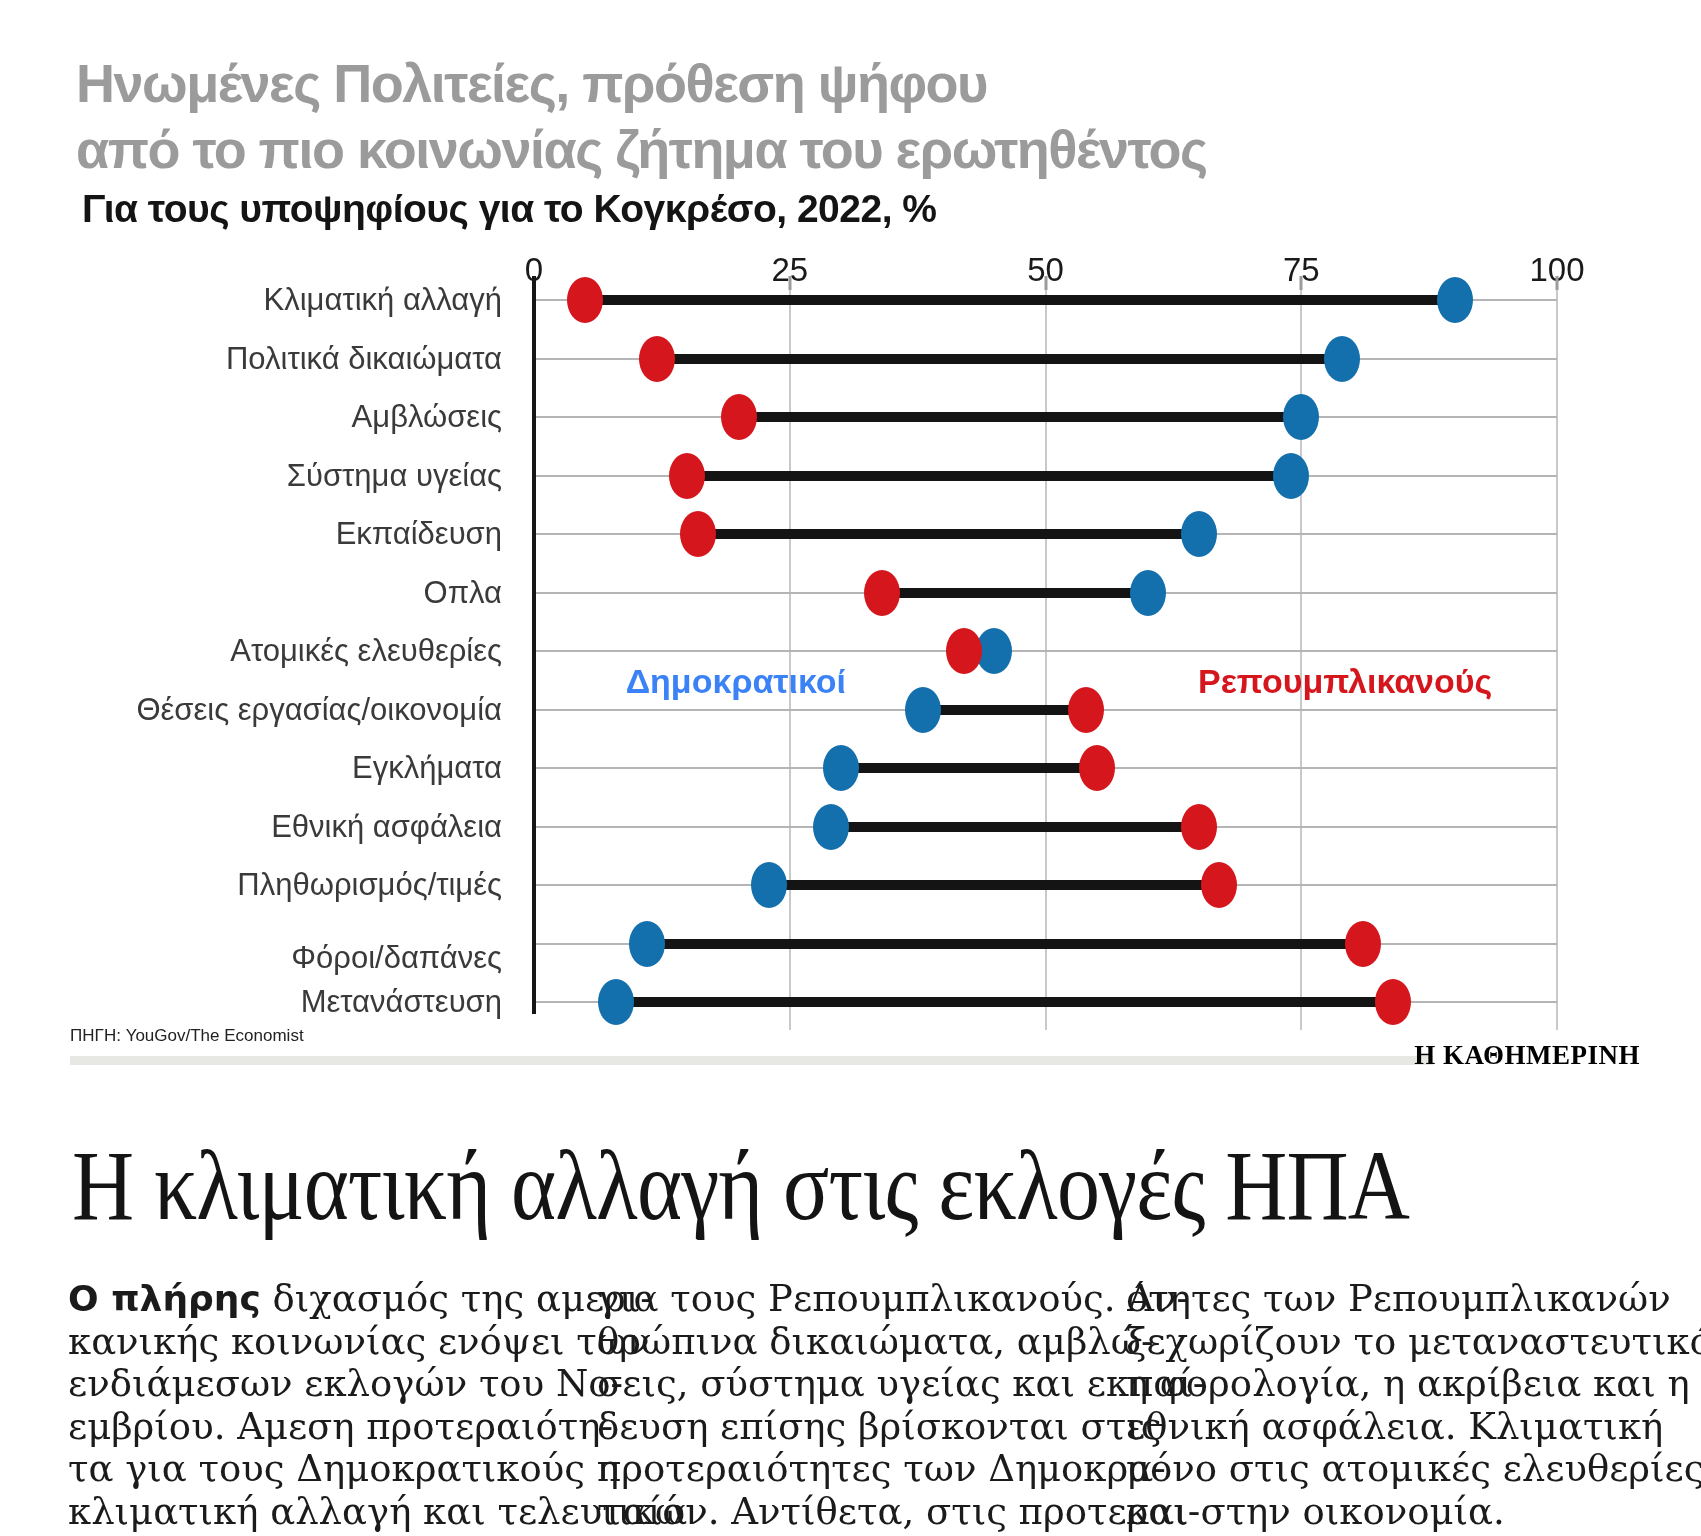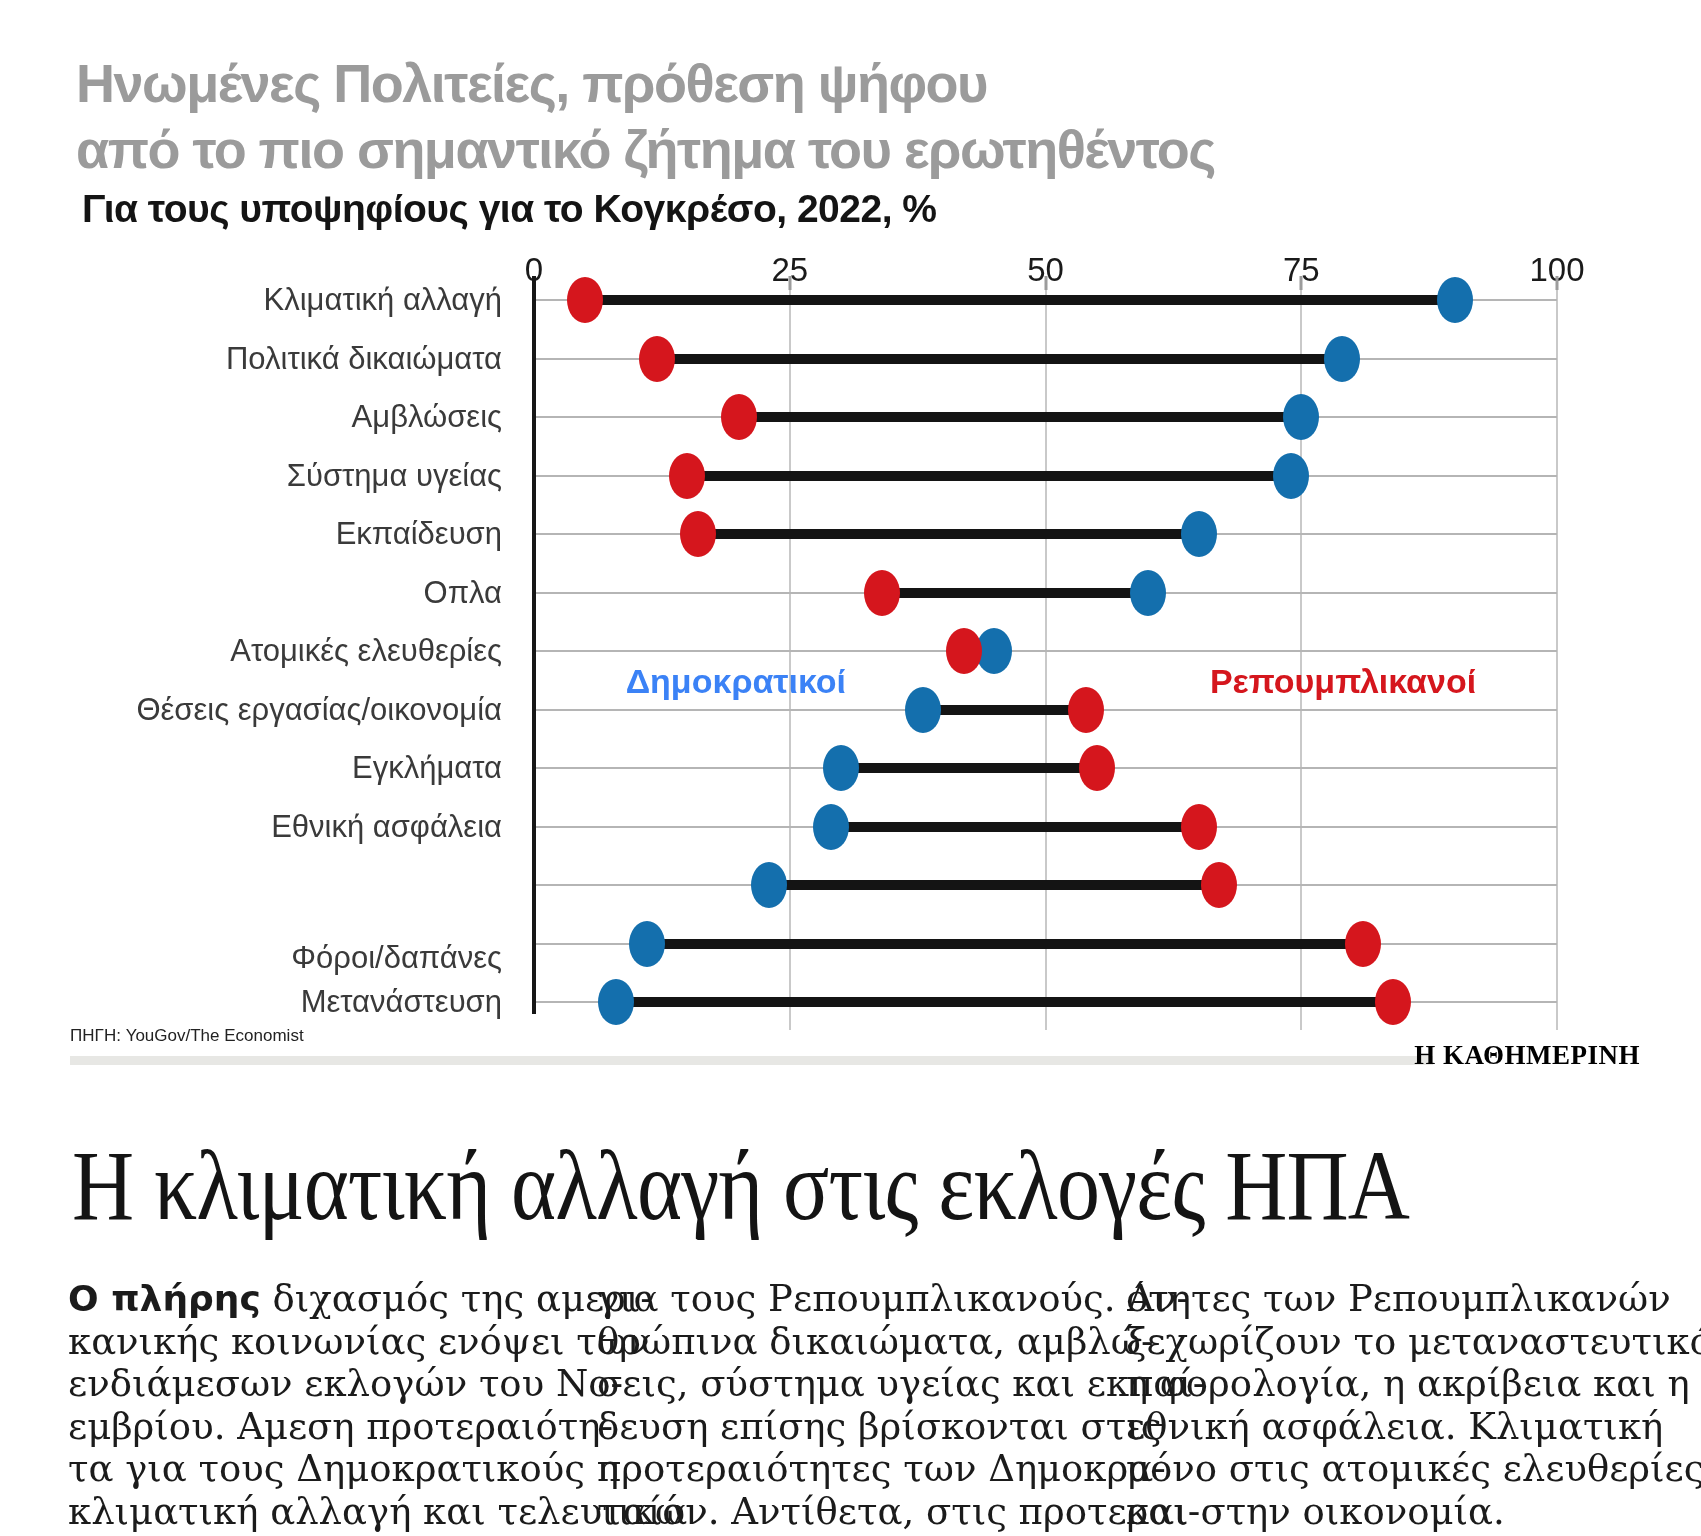--- a/index.html
+++ b/index.html
@@ -47,21 +47,21 @@
   .col[data-col="1"]{left:597px;}
   .col[data-col="2"]{left:1126px;}
   .jline{text-align:justify;text-align-last:justify;white-space:nowrap;}
   .col .jline:last-child{text-align-last:left;}
   .col .lead{font-family:"DejaVu Sans",sans-serif;font-weight:bold;font-size:36px;}
 </style>
 </head>
 <body>
 
 <div class="g-title">Ηνωμένες Πολιτείες, πρόθεση ψήφου
-από το πιο σημαντικό ζήτημα του ερωτηθέντος</div>
+από το πιο κοινωνίας ζήτημα του ερωτηθέντος</div>
 <div class="g-subtitle">Για τους υποψηφίους για το Κογκρέσο, 2022, %</div>
 
 <div id="plot">
     <div class="tick-label" style="left: 0%;">0</div>
     <div class="tick-label" style="left: 25%;">25</div>
     <div class="tick-mark" style="left: 25%;"></div>
     <div class="gridline" style="left: 25%;"></div>
     <div class="tick-label" style="left: 50%;">50</div>
     <div class="tick-mark" style="left: 50%;"></div>
     <div class="gridline" style="left: 50%;"></div>
@@ -119,32 +119,33 @@
     <div class="cat-label" style="top: 459px;">Εγκλήματα</div>
     <div class="rowline" style="top: 535.5px;"></div>
     <div class="connector" style="top: 531.5px; left: 29%; width: 36%;"></div>
     <div class="dot" style="top: 536.5px; left: 29%; background: rgb(20, 111, 173);"></div>
     <div class="dot" style="top: 536.5px; left: 65%; background: rgb(213, 22, 29);"></div>
     <div class="cat-label" style="top: 517.5px;">Εθνική ασφάλεια</div>
     <div class="rowline" style="top: 594px;"></div>
     <div class="connector" style="top: 590px; left: 23%; width: 44%;"></div>
     <div class="dot" style="top: 595px; left: 23%; background: rgb(20, 111, 173);"></div>
     <div class="dot" style="top: 595px; left: 67%; background: rgb(213, 22, 29);"></div>
+    <div class="cat-label" style="top: 576px;">Πληθωρισμός/τιμές</div>
     <div class="rowline" style="top: 652.5px;"></div>
     <div class="connector" style="top: 648.5px; left: 11%; width: 70%;"></div>
     <div class="dot" style="top: 653.5px; left: 11%; background: rgb(20, 111, 173);"></div>
     <div class="dot" style="top: 653.5px; left: 81%; background: rgb(213, 22, 29);"></div>
     <div class="cat-label" style="top: 634.5px; margin-top: 14px;">Φόροι/δαπάνες</div>
     <div class="rowline" style="top: 711px;"></div>
     <div class="connector" style="top: 707px; left: 8%; width: 76%;"></div>
     <div class="dot" style="top: 712px; left: 8%; background: rgb(20, 111, 173);"></div>
     <div class="dot" style="top: 712px; left: 84%; background: rgb(213, 22, 29);"></div>
     <div class="cat-label" style="top: 693px;">Μετανάστευση</div>
     <div class="series-label dem" style="color: #3b82f6; text-align: right;">Δημοκρατικοί</div>
-    <div class="series-label rep" style="color: rgb(213, 22, 29);">Ρεπουμπλικανοί</div>
+    <div class="series-label rep" style="color: rgb(213, 22, 29);">Ρεπουμπλικανούς</div>
   </div>
 
 <div class="source">ΠΗΓΗ: YouGov/The Economist</div>
 <div class="bar"></div>
 <div class="brand">Η ΚΑΘΗΜΕΡΙΝΗ</div>
 
 <div class="headline">Η κλιματική αλλαγή στις εκλογές ΗΠΑ</div>
 
 <div class="col" data-col="0">
     <div class="jline"><b class="lead">Ο πλήρης</b> διχασμός της αμερι-</div>

